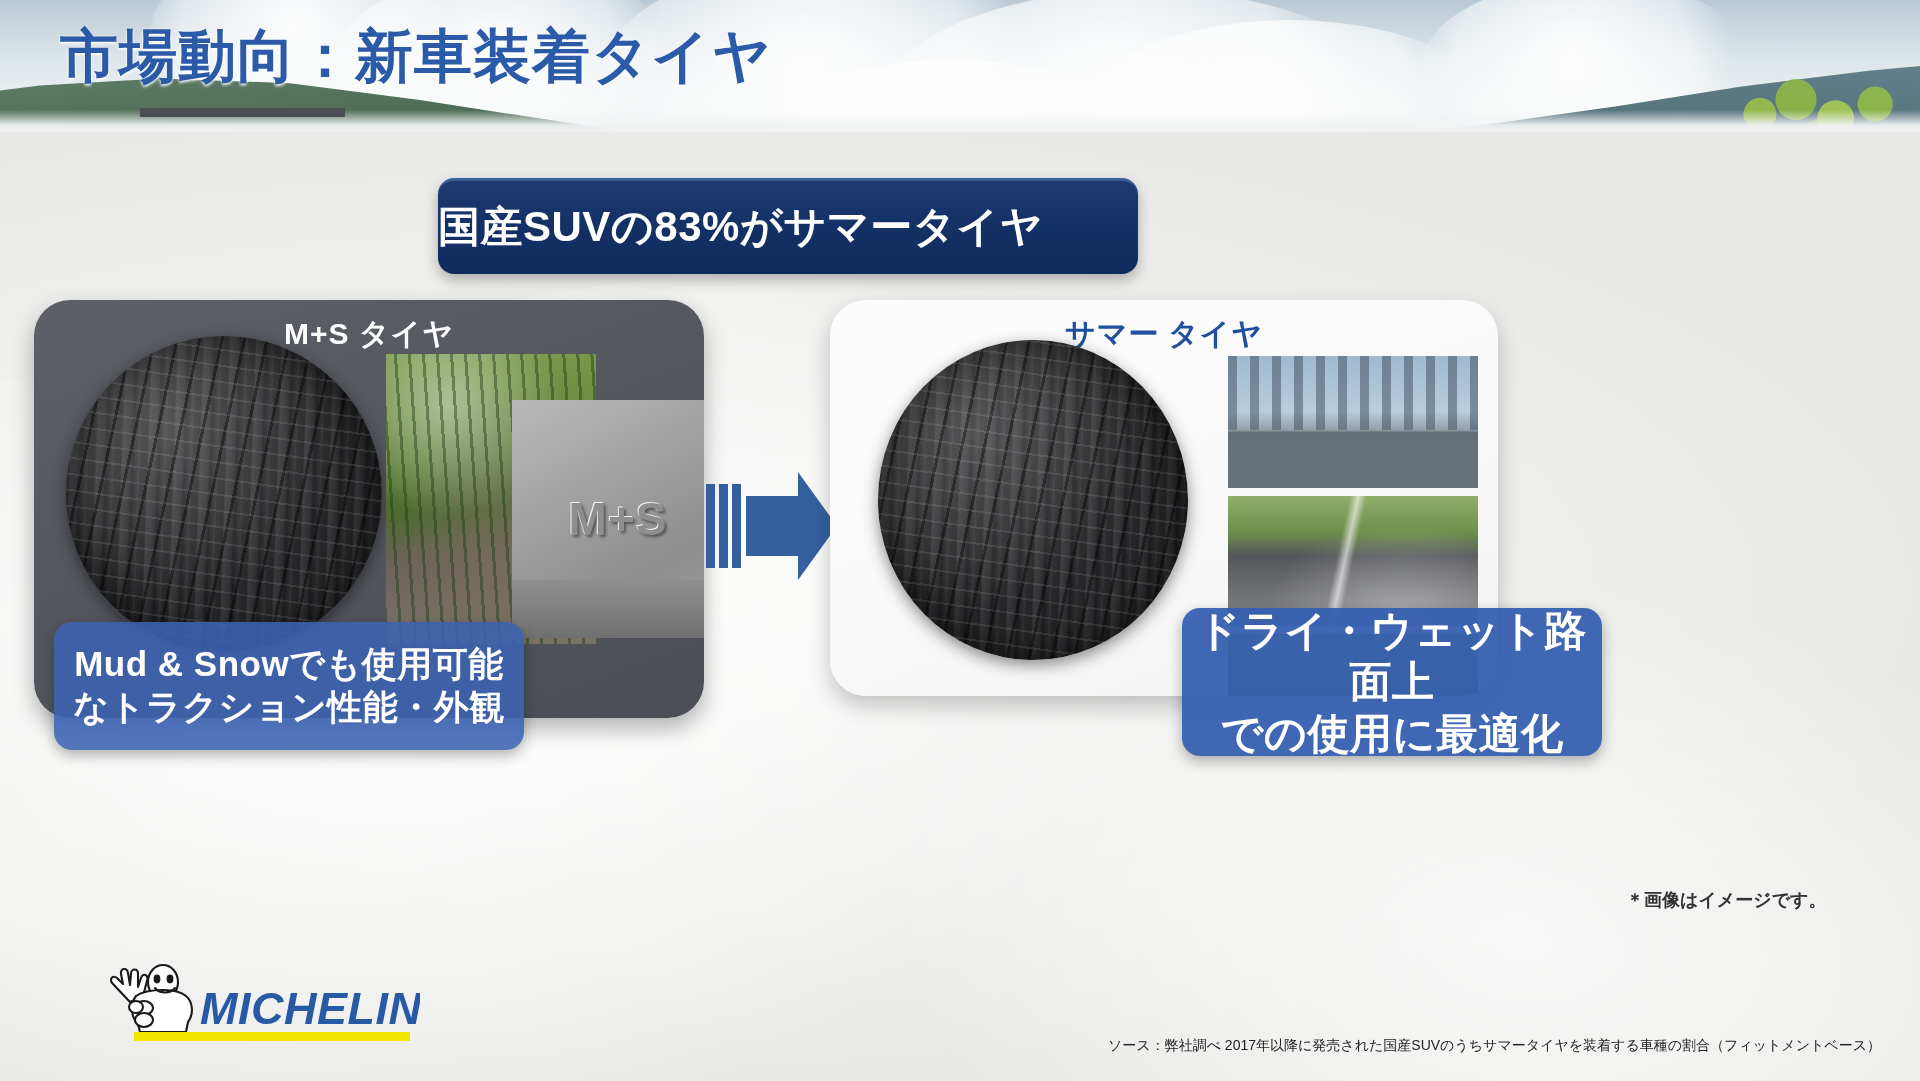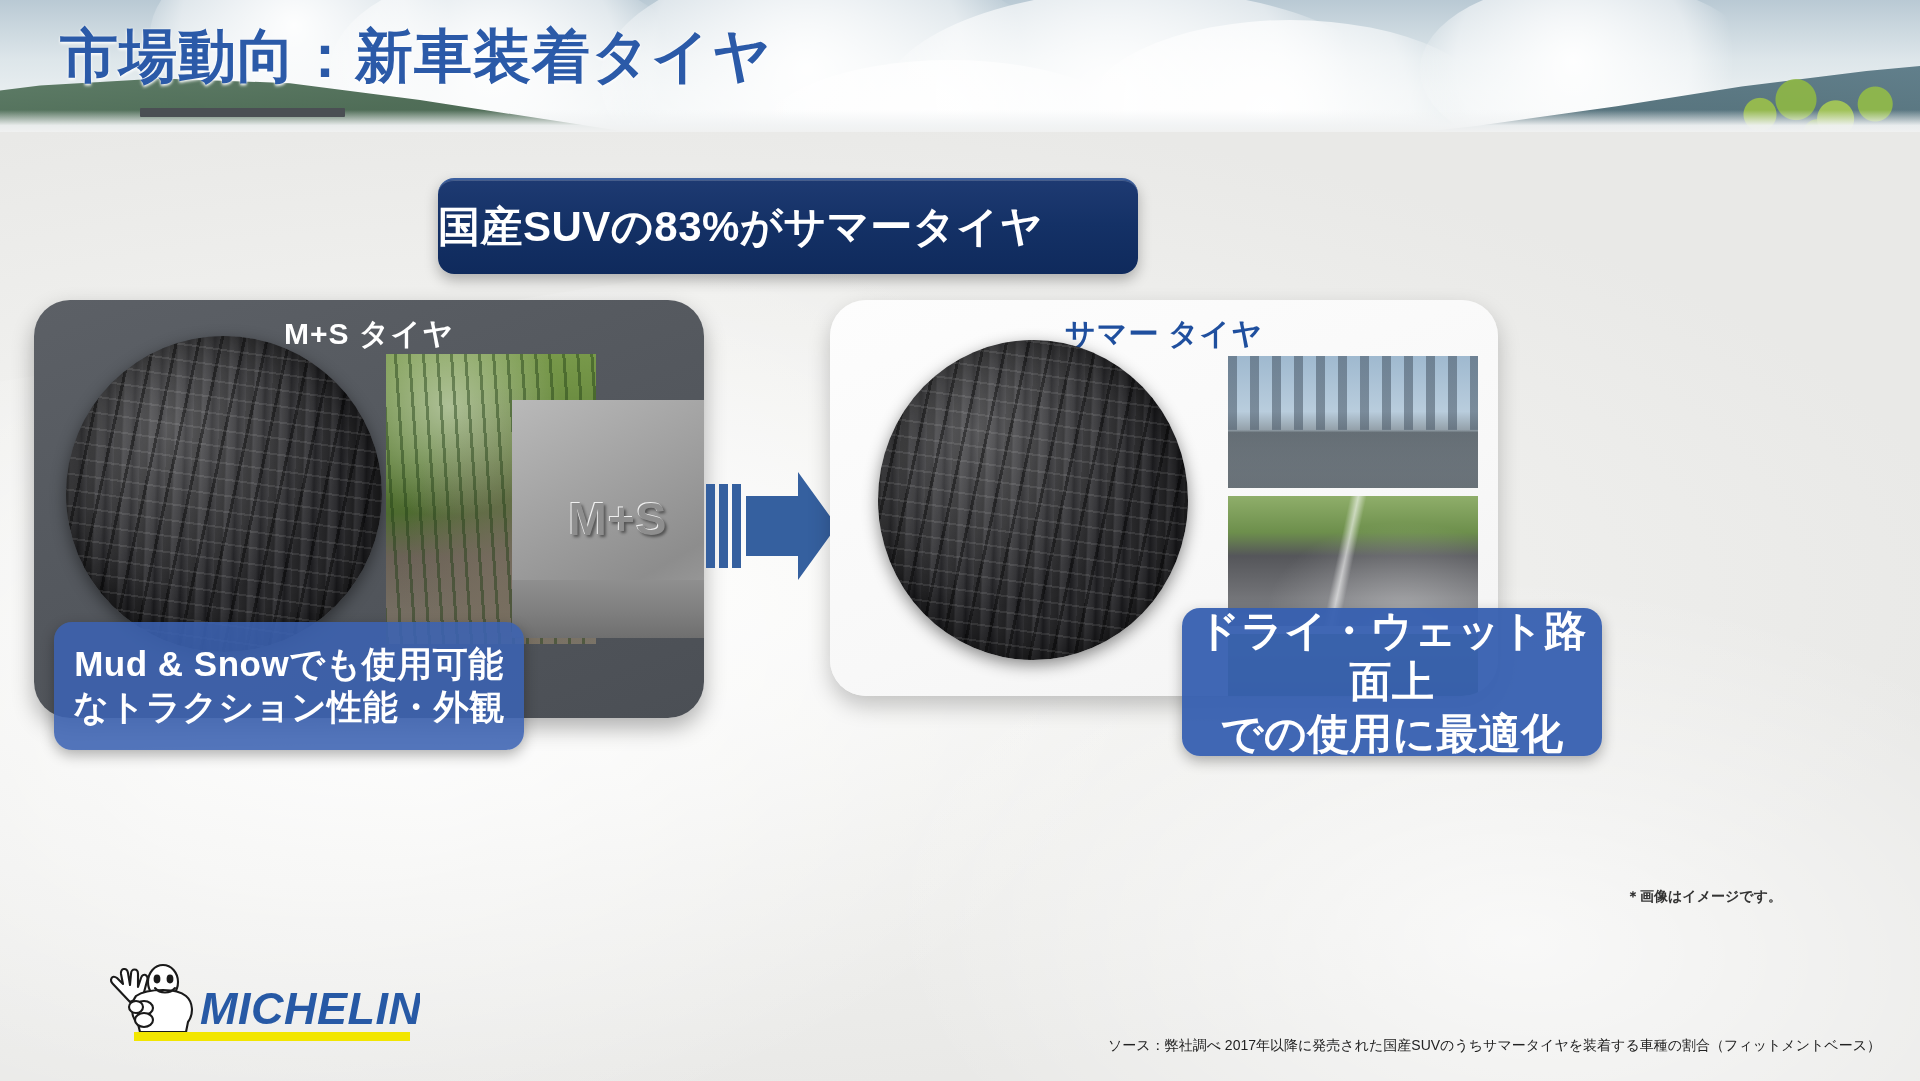--- a/index.html
+++ b/index.html
@@ -206,21 +206,21 @@
     font-size:42px;
   }
 
   
   #arrow { position:absolute; left:706px; top:462px; width:132px; height:128px; }
   #arrow svg { display:block; }
 
   
   #image-note {
     position:absolute; left:1626px; top:888px;
-    font-size:14px; font-weight:bold; color:#333333; white-space:nowrap;
+    font-size:18px; font-weight:bold; color:#333333; white-space:nowrap;
   }
   #source-note {
     position:absolute; left:1108px; top:1037px;
     font-size:14px; color:#222222; white-space:nowrap;
   }
 
   #logo { position:absolute; left:100px; top:962px; width:320px; height:86px; }
   #logo svg { display:block; }
 </style>
 </head>

